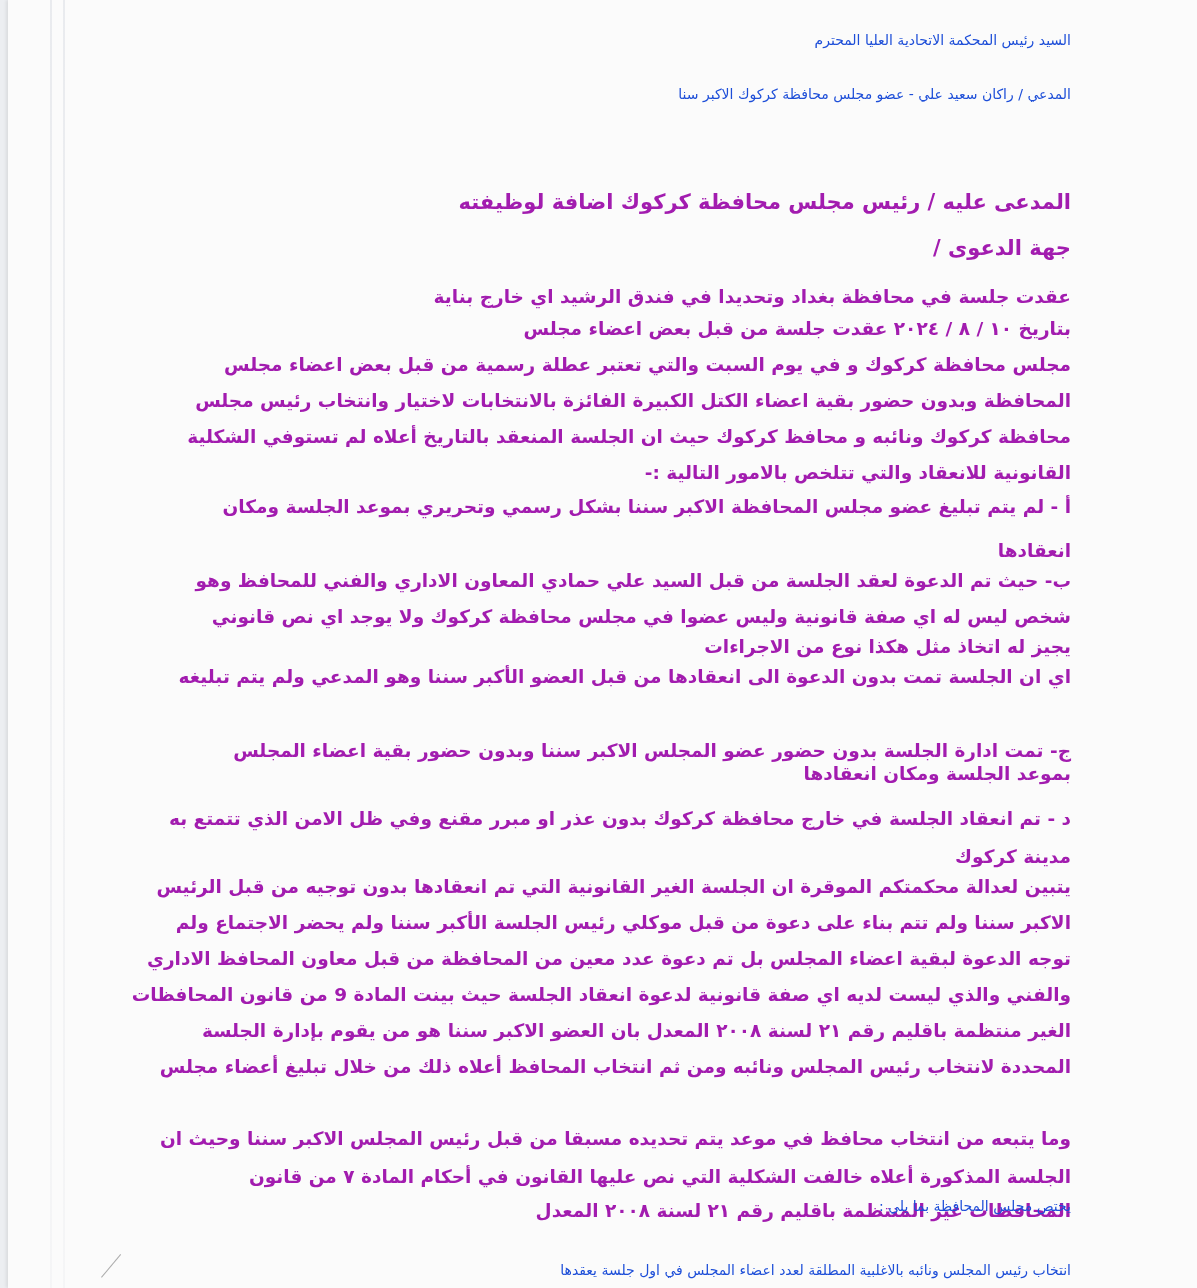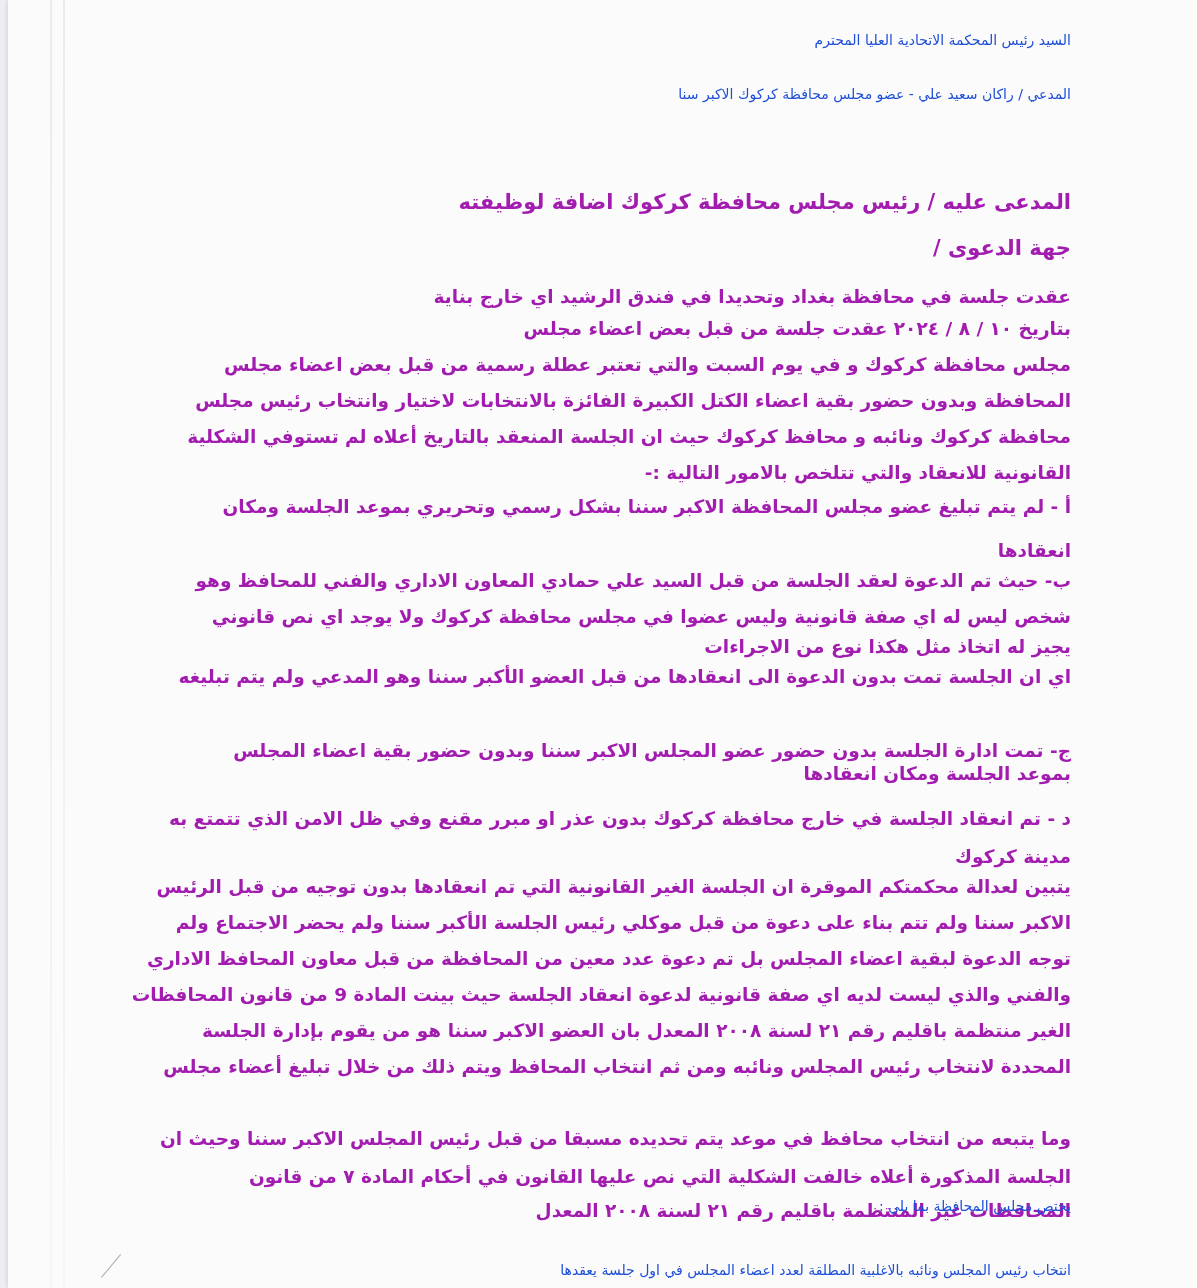--- a/index.html
+++ b/index.html
@@ -55,21 +55,21 @@
   <div class="ln body" style="right:126px; top:666px;">اي ان الجلسة تمت بدون الدعوة الى انعقادها من قبل العضو الأكبر سننا وهو المدعي ولم يتم تبليغه</div>
   <div class="ln body" style="right:126px; top:743px;margin-top:20px;">بموعد الجلسة ومكان انعقادها</div>
   <div class="ln body" style="right:126px; top:740px;">ج- تمت ادارة الجلسة بدون حضور عضو المجلس الاكبر سننا وبدون حضور بقية اعضاء المجلس</div>
   <div class="ln body" style="right:126px; top:808px;">د - تم انعقاد الجلسة في خارج محافظة كركوك بدون عذر او مبرر مقنع وفي ظل الامن الذي تتمتع به</div>
   <div class="ln body" style="right:126px; top:846px;">مدينة كركوك</div>
   <div class="ln body" style="right:126px; top:876px;">يتبين لعدالة محكمتكم الموقرة ان الجلسة الغير القانونية التي تم انعقادها بدون توجيه من قبل الرئيس</div>
   <div class="ln body" style="right:126px; top:912px;">الاكبر سننا ولم تتم بناء على دعوة من قبل موكلي رئيس الجلسة الأكبر سننا ولم يحضر الاجتماع ولم</div>
   <div class="ln body" style="right:126px; top:948px;">توجه الدعوة لبقية اعضاء المجلس بل تم دعوة عدد معين من المحافظة من قبل معاون المحافظ الاداري</div>
   <div class="ln body" style="right:126px; top:984px;">والفني والذي ليست لديه اي صفة قانونية لدعوة انعقاد الجلسة حيث بينت المادة 9 من قانون المحافظات</div>
   <div class="ln body" style="right:126px; top:1020px;">الغير منتظمة باقليم رقم ٢١ لسنة ٢٠٠٨ المعدل بان العضو الاكبر سننا هو من يقوم بإدارة الجلسة</div>
-  <div class="ln body" style="right:126px; top:1056px;">المحددة لانتخاب رئيس المجلس ونائبه ومن ثم انتخاب المحافظ ويتم ذلك من خلال تبليغ أعضاء مجلس</div>
+  <div class="ln body" style="right:126px; top:1056px;">المحددة لانتخاب رئيس المجلس ونائبه ومن ثم انتخاب المحافظ أعلاه ذلك من خلال تبليغ أعضاء مجلس</div>
   <div class="ln body" style="right:126px; top:1128px;">وما يتبعه من انتخاب محافظ في موعد يتم تحديده مسبقا من قبل رئيس المجلس الاكبر سننا وحيث ان</div>
   <div class="ln body" style="right:126px; top:1166px;">الجلسة المذكورة أعلاه خالفت الشكلية التي نص عليها القانون في أحكام المادة ٧ من قانون</div>
   <div class="ln body" style="right:126px; top:1200px;">المحافظات غير المنتظمة باقليم رقم ٢١ لسنة ٢٠٠٨ المعدل</div>
   <div class="ln plain" style="right:126px; top:1198px;">يختص مجلس المحافظة بما يلي :</div>
   <div class="ln plain" style="right:126px; top:1262px;">انتخاب رئيس المجلس ونائبه بالاغلبية المطلقة لعدد اعضاء المجلس في اول جلسة يعقدها</div>
 
   <div class="mark"></div>
 </div>
 
 </body></html>

